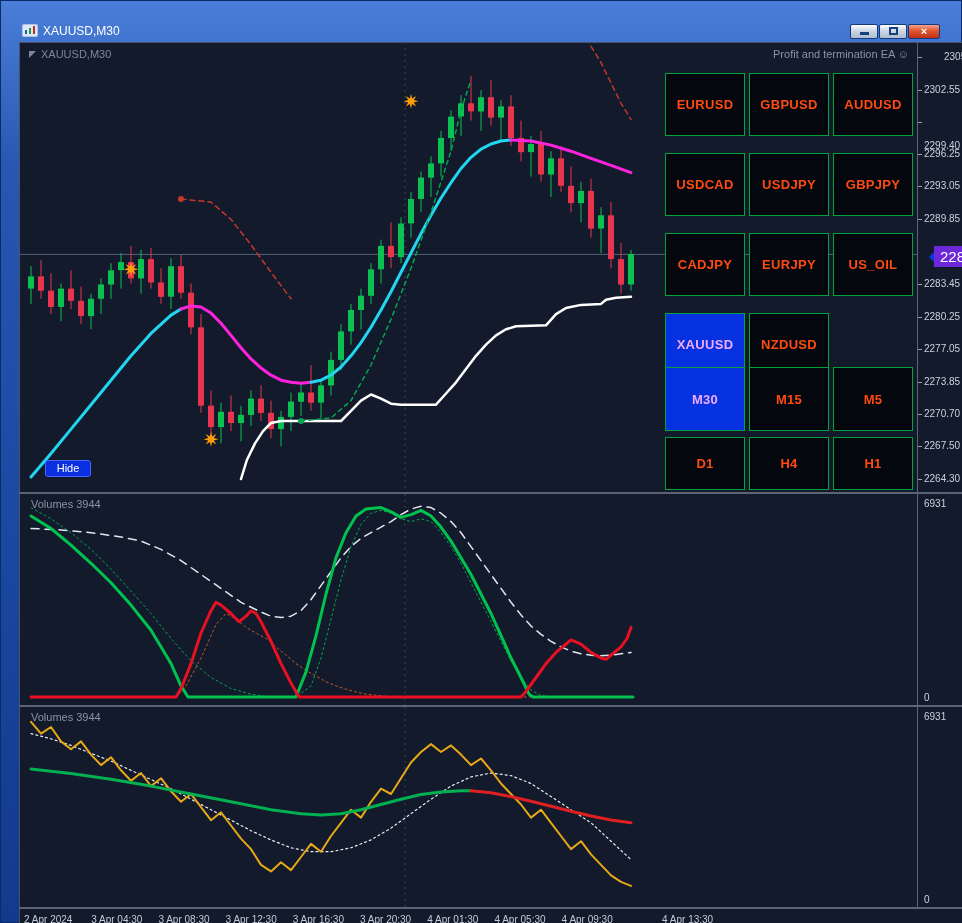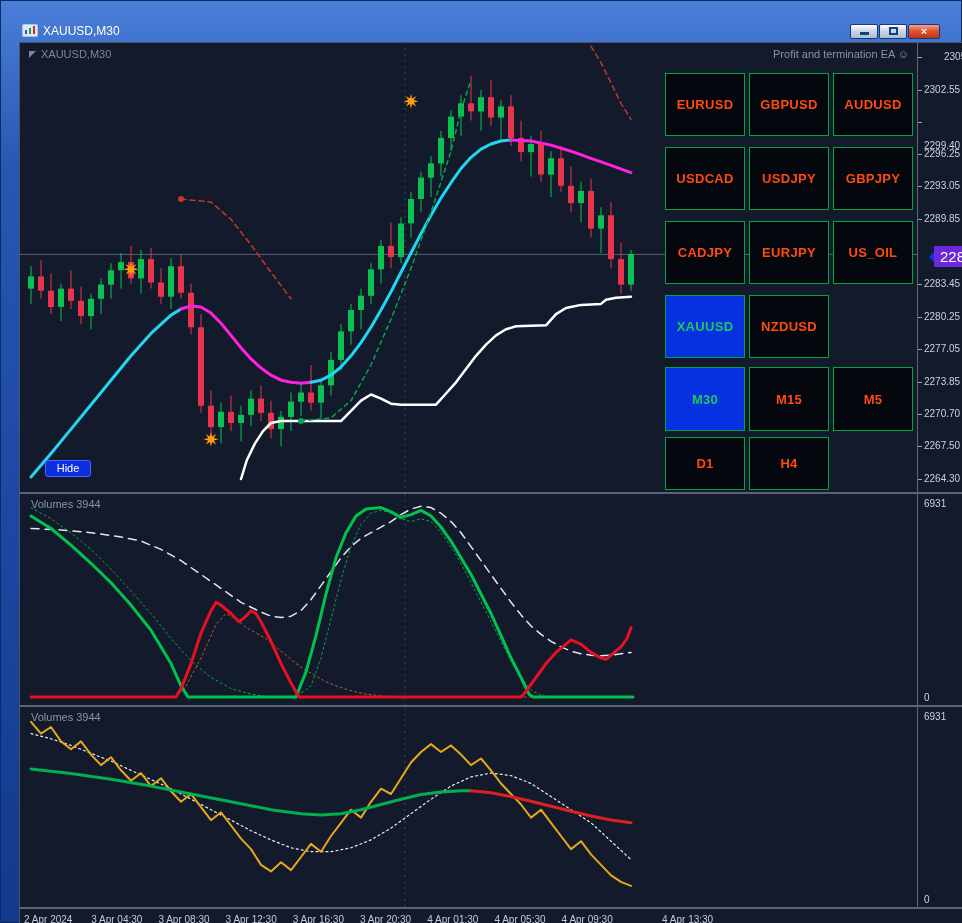--- a/index.html
+++ b/index.html
@@ -33,27 +33,27 @@
         border:5px solid transparent;border-right-color:#0637d8;border-left:none;}
   .chart-label{position:absolute;left:10px;top:6px;color:#7e8799;font-size:11px;
         display:flex;align-items:center;gap:5px;z-index:2;}
   .shift-tri{width:0;height:0;border-top:7px solid #7e8799;border-right:7px solid transparent;}
   .ea-label{position:absolute;right:8px;top:6px;color:#8a93a6;font-size:11px;z-index:2;}
   .hide-btn{position:absolute;left:26px;top:418px;width:46px;height:17px;background:#0a2fe0;color:#fff;
         border:1px solid #4a64ff;border-radius:3px;font-size:11px;font-family:inherit;line-height:1;
         cursor:pointer;padding:0;z-index:2;}
   .vol-label{position:absolute;left:12px;top:4px;color:#8a93a6;font-size:11px;}
   .sym-grid{position:absolute;left:646px;top:31px;display:grid;z-index:2;
-        grid-template-columns:repeat(3,80px);grid-auto-rows:63px;gap:11px 4px;}
+        grid-template-columns:repeat(3,80px);grid-auto-rows:63px;gap:17px 4px;}
   .tf-grid{position:absolute;left:646px;top:325px;display:grid;z-index:2;
         grid-template-columns:repeat(3,80px);grid-template-rows:64px 53px;gap:6px 4px;}
   .pad-btn{background:#04070e;border:1px solid #00a43a;color:#ff4a10;font-weight:bold;font-size:13px;
         font-family:inherit;display:flex;align-items:center;justify-content:center;cursor:pointer;
         letter-spacing:.3px;padding:0;}
-  .pad-btn.active{background:#0531e0;color:#22c55e;}
+  .pad-btn.active{background:#0531e0;color:#f0abfc;}
   .time-axis{position:relative;height:27px;color:#c6ccd6;font-size:10px;}
   .time-label{position:absolute;top:5px;white-space:nowrap;}
 </style>
 </head>
 <body>
 
 <div class="window">
   <div class="titlebar">
     <span class="title-icon">
       <svg width="16" height="13">
@@ -236,20 +236,21 @@
             <button class="pad-btn">US_OIL</button>
             <button class="pad-btn active">XAUUSD</button>
             <button class="pad-btn">NZDUSD</button>
           </div>
         <div class="tf-grid">
             <button class="pad-btn active">M30</button>
             <button class="pad-btn">M15</button>
             <button class="pad-btn">M5</button>
             <button class="pad-btn">D1</button>
             <button class="pad-btn">H4</button>
+            <button class="pad-btn">H1</button>
           </div>
       </div>
       <div class="axis">
         <div class="price-badge" style="top: 204.408px;">2286.36</div>
       <div class="axis-label" style="top: 9px; margin-left: 20px;">2305.75</div>
           <div class="tick" style="top: 15px;"></div>
           <div class="axis-label" style="top: 41.579px;">2302.55</div>
           <div class="tick" style="top: 47.579px;"></div>
           <div class="axis-label" style="top: 73.649px; margin-top: 24px;">2299.40</div>
           <div class="tick" style="top: 79.649px;"></div>

